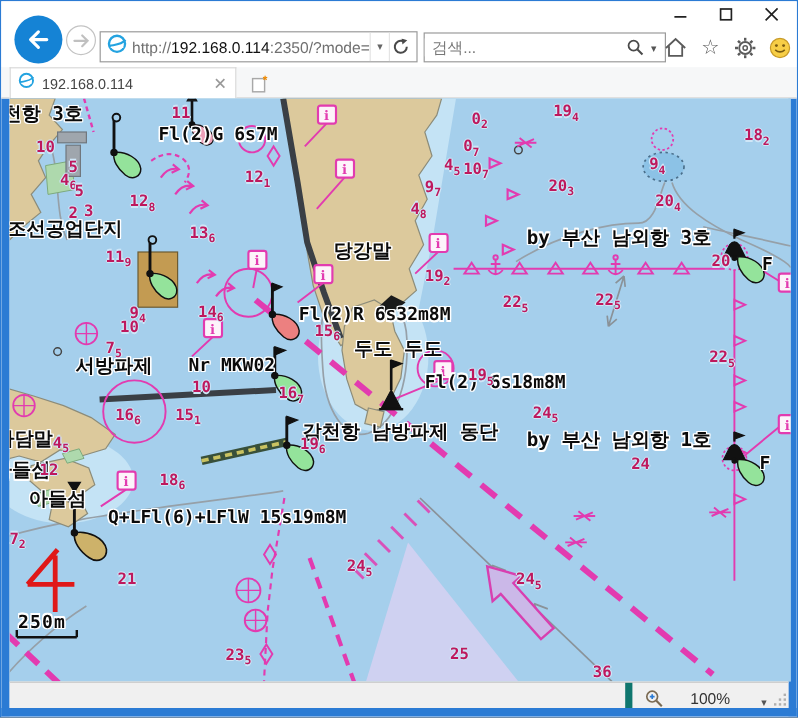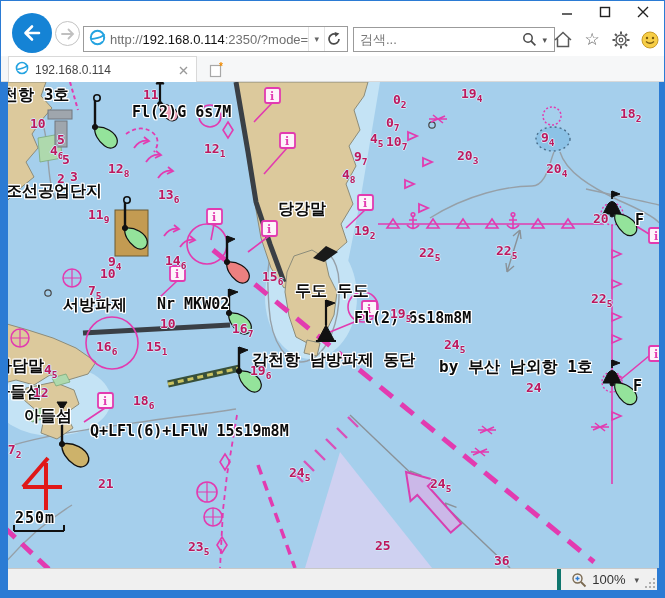--- a/index.html
+++ b/index.html
@@ -52,22 +52,22 @@
     font-family:"DejaVu Sans Mono","DejaVu Sans",monospace; font-size:16px; line-height:1.05;
     text-shadow:1px 0 0 #fff,-1px 0 0 #fff,0 1px 0 #fff,0 -1px 0 #fff,1px 1px 0 #fff,-1px -1px 0 #fff,1px -1px 0 #fff,-1px 1px 0 #fff; }
   .clabel.lt{ font-size:15px; }
   .clabel.sc{ font-size:15px; letter-spacing:1px; }
   .depth{ position:absolute; white-space:nowrap; color:#be185d; font-weight:bold;
     font-family:"DejaVu Sans Mono","DejaVu Sans",monospace; font-size:13px; line-height:1;
     text-shadow:1px 0 0 #CFE6F7,-1px 0 0 #CFE6F7,0 1px 0 #CFE6F7,0 -1px 0 #CFE6F7; }
   .depth sub{ font-size:9.5px; line-height:1; }
   
   .statusbar{ position:relative; height:22px; background:#F0F0F0; border-top:1px solid #C8C8C8; }
-  .zoom-ctl{ position:absolute; right:14px; top:0; height:100%; display:flex; align-items:center; gap:5px;
-    border-left:4px solid #0f766e; padding-left:10px; }
+  .zoom-ctl{ position:absolute; right:14px; top:0; height:100%; display:flex; align-items:flex-end; gap:22px;
+    border-left:6px solid #0f766e; padding-left:10px; }
   .zoom-text{ font-size:13px; color:#333; }
   .zoom-caret{ font-size:9px; color:#555; padding:0 4px; }
   .grip{ position:absolute; right:1px; bottom:1px; }
 </style>
 </head>
 <body>
 
 <div class="window">
 
   <div class="titlebar">
@@ -424,25 +424,27 @@
         <g>
           <path d="M40,376 L15,405 M15,405 L54,405 M38,381 L38,428" stroke="#E01818" stroke-width="4" fill="none"></path>
         </g>
         <path d="M6,449 L6,443 M6,449 L56,449 M56,449 L56,443" stroke="#111" stroke-width="2" fill="none"></path>
       </svg>
       <div id="label-layer">
           <span class="clabel kr" style="left: -6px; top: 3px;">천항 3호</span>
           <span class="clabel lt" style="left: 124px; top: 21px;">Fl(2)G 6s7M</span>
           <span class="clabel kr" style="left: -2px; top: 99px;">조선공업단지</span>
           <span class="clabel kr" style="left: 270px; top: 117px;">당강말</span>
+          <span class="clabel lt" style="left: 241px; top: 171px;">Fl(2)R 6s32m8M</span>
           <span class="clabel kr" style="left: 287px; top: 199px;">두도 두도</span>
           <span class="clabel lt" style="left: 346px; top: 227px;">Fl(2) 6s18m8M</span>
           <span class="clabel kr" style="left: 55px; top: 213px;">서방파제</span>
           <span class="clabel lt" style="left: 149px; top: 213px;">Nr MKW02</span>
           <span class="clabel kr" style="left: 244px; top: 268px;">감천항 남방파제 동단</span>
+          <span class="clabel kr" style="left: 431px; top: 106px;">by 부산 남외항 3호</span>
           <span class="clabel kr" style="left: 431px; top: 275px;">by 부산 남외항 1호</span>
           <span class="clabel kr" style="left: -12px; top: 274px;">가담말</span>
           <span class="clabel kr" style="left: -14px; top: 300px;">아들섬</span>
           <span class="clabel kr" style="left: 16px; top: 324px;">아들섬</span>
           <span class="clabel lt" style="left: 82px; top: 340px;">Q+LFl(6)+LFlW 15s19m8M</span>
           <span class="clabel sc" style="left: 7px; top: 427px;">250m</span>
           <span class="clabel lt" style="left: 627px; top: 129px;">F</span>
           <span class="clabel lt" style="left: 625px; top: 295px;">F</span>
           <span class="depth" style="left: 22px; top: 33px;">10</span>
           <span class="depth" style="left: 49px; top: 49px;">5</span>

